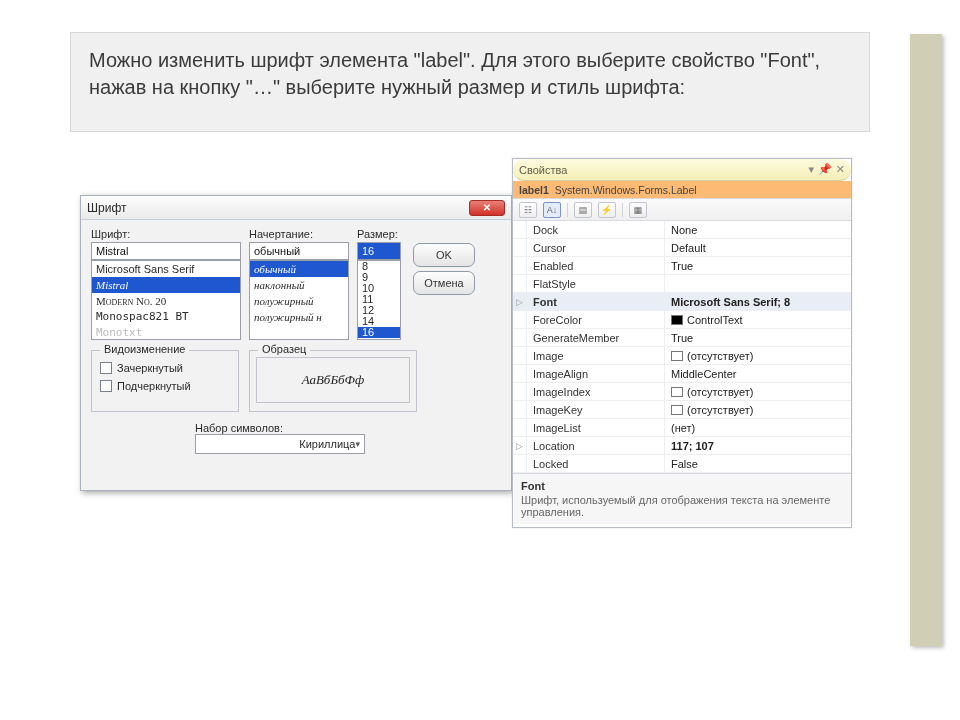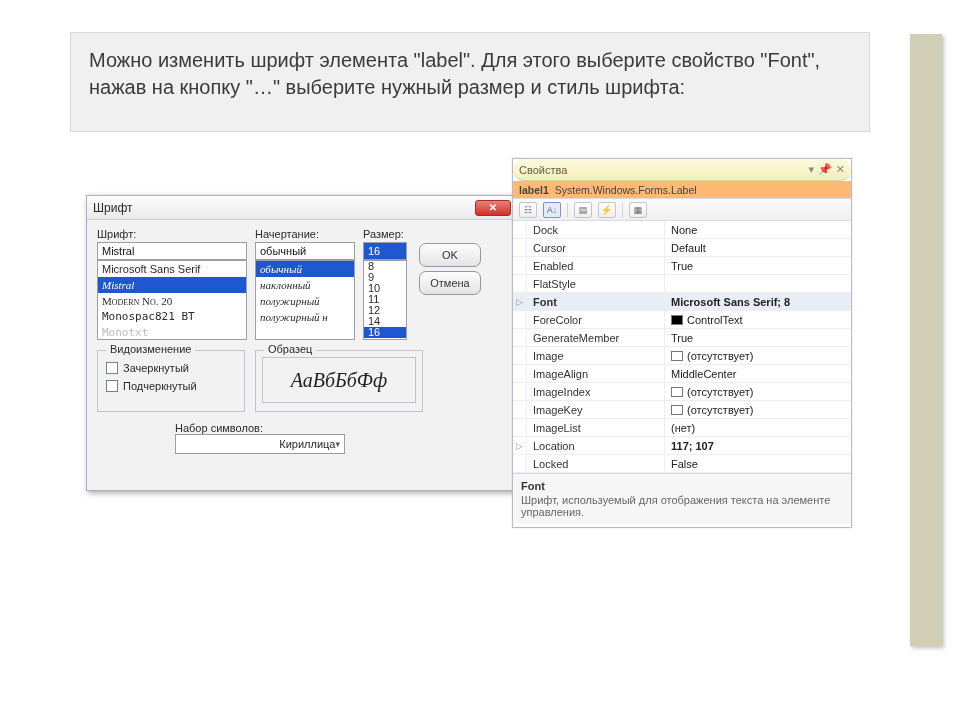--- a/index.html
+++ b/index.html
@@ -11,21 +11,21 @@
     position: absolute; left: 70px; top: 32px; width: 800px; height: 100px;
     background: #f0f0f0; border: 1px solid #d8d8d8;
     padding: 14px 18px; color: #3b3b3b; font-size: 20px; line-height: 1.35;
   }
   .right-stripe {
     position: absolute; right: 18px; top: 34px; width: 32px; height: 612px;
     background: #d0cfb6; box-shadow: 2px 2px 4px rgba(0,0,0,.25);
   }
   
   .font-dialog {
-    position: absolute; left: 86px; top: 195px; width: 432px; height: 296px;
+    position: absolute; left: 80px; top: 195px; width: 432px; height: 296px;
     border: 1px solid #aab0be; background: #f2f2f2;
     box-shadow: 2px 2px 6px rgba(0,0,0,.35);
   }
   .titlebar {
     height: 24px; background: linear-gradient(#fdfdfd,#eaeaea);
     border-bottom: 1px solid #c9cedb; display: flex; align-items: center;
     justify-content: space-between; padding: 0 6px;
   }
   .titlebar .txt { font-size: 12px; color: #2a2a2a; }
   .close-btn {
@@ -54,21 +54,21 @@
     display: flex; align-items: center; justify-content: center;
   }
   .row2 { display: flex; gap: 10px; margin-top: 10px; }
   .grpbox { border: 1px solid #c1c4cc; background: #f2f2f2; padding: 8px; position: relative; }
   .grpbox .legend { position: absolute; top: -8px; left: 8px; background: #f2f2f2; padding: 0 4px; font-size: 11px; }
   .ck { display: flex; align-items: center; gap: 5px; height: 18px; }
   .ckbox { width: 12px; height: 12px; border: 1px solid #76808f; background: #fff; }
   .sample {
     height: 46px; border: 1px solid #c1c4cc; display: flex; align-items: center;
     justify-content: center; font-family: "Brush Script MT","Segoe Script",cursive;
-    font-style: italic; font-size: 20px; color: #222;
+    font-style: italic; font-size: 13px; color: #222;
   }
   .dd { height: 20px; border: 1px solid #9b9ea6; background: #fff; display: flex; align-items: center; padding: 0 4px; justify-content: flex-end; }
   .caret { font-size: 9px; color: #555; }
   
   .props {
     position: absolute; left: 512px; top: 158px; width: 340px; height: 370px;
     border: 1px solid #b8bcc7; background: #fff;
     box-shadow: 0 0 0 1px rgba(0,0,0,.04);
   }
   .props .phead {
@@ -200,21 +200,21 @@
           </div>
         </div>
         <div style="width:168px">
           <div class="grpbox" style="height:62px;padding:6px">
             <span class="legend">Образец</span>
             <div class="sample">АаВбБбФф</div>
           </div>
         </div>
       </div>
 
-      <div style="margin-top:10px;margin-left:78px;width:170px">
+      <div style="margin-top:10px;margin-left:104px;width:170px">
         <span class="lbl">Набор символов:</span>
         <div class="dd">
           <span>Кириллица</span>
           <span class="caret">▾</span>
         </div>
       </div>
 
     </div>
   </div>
 

